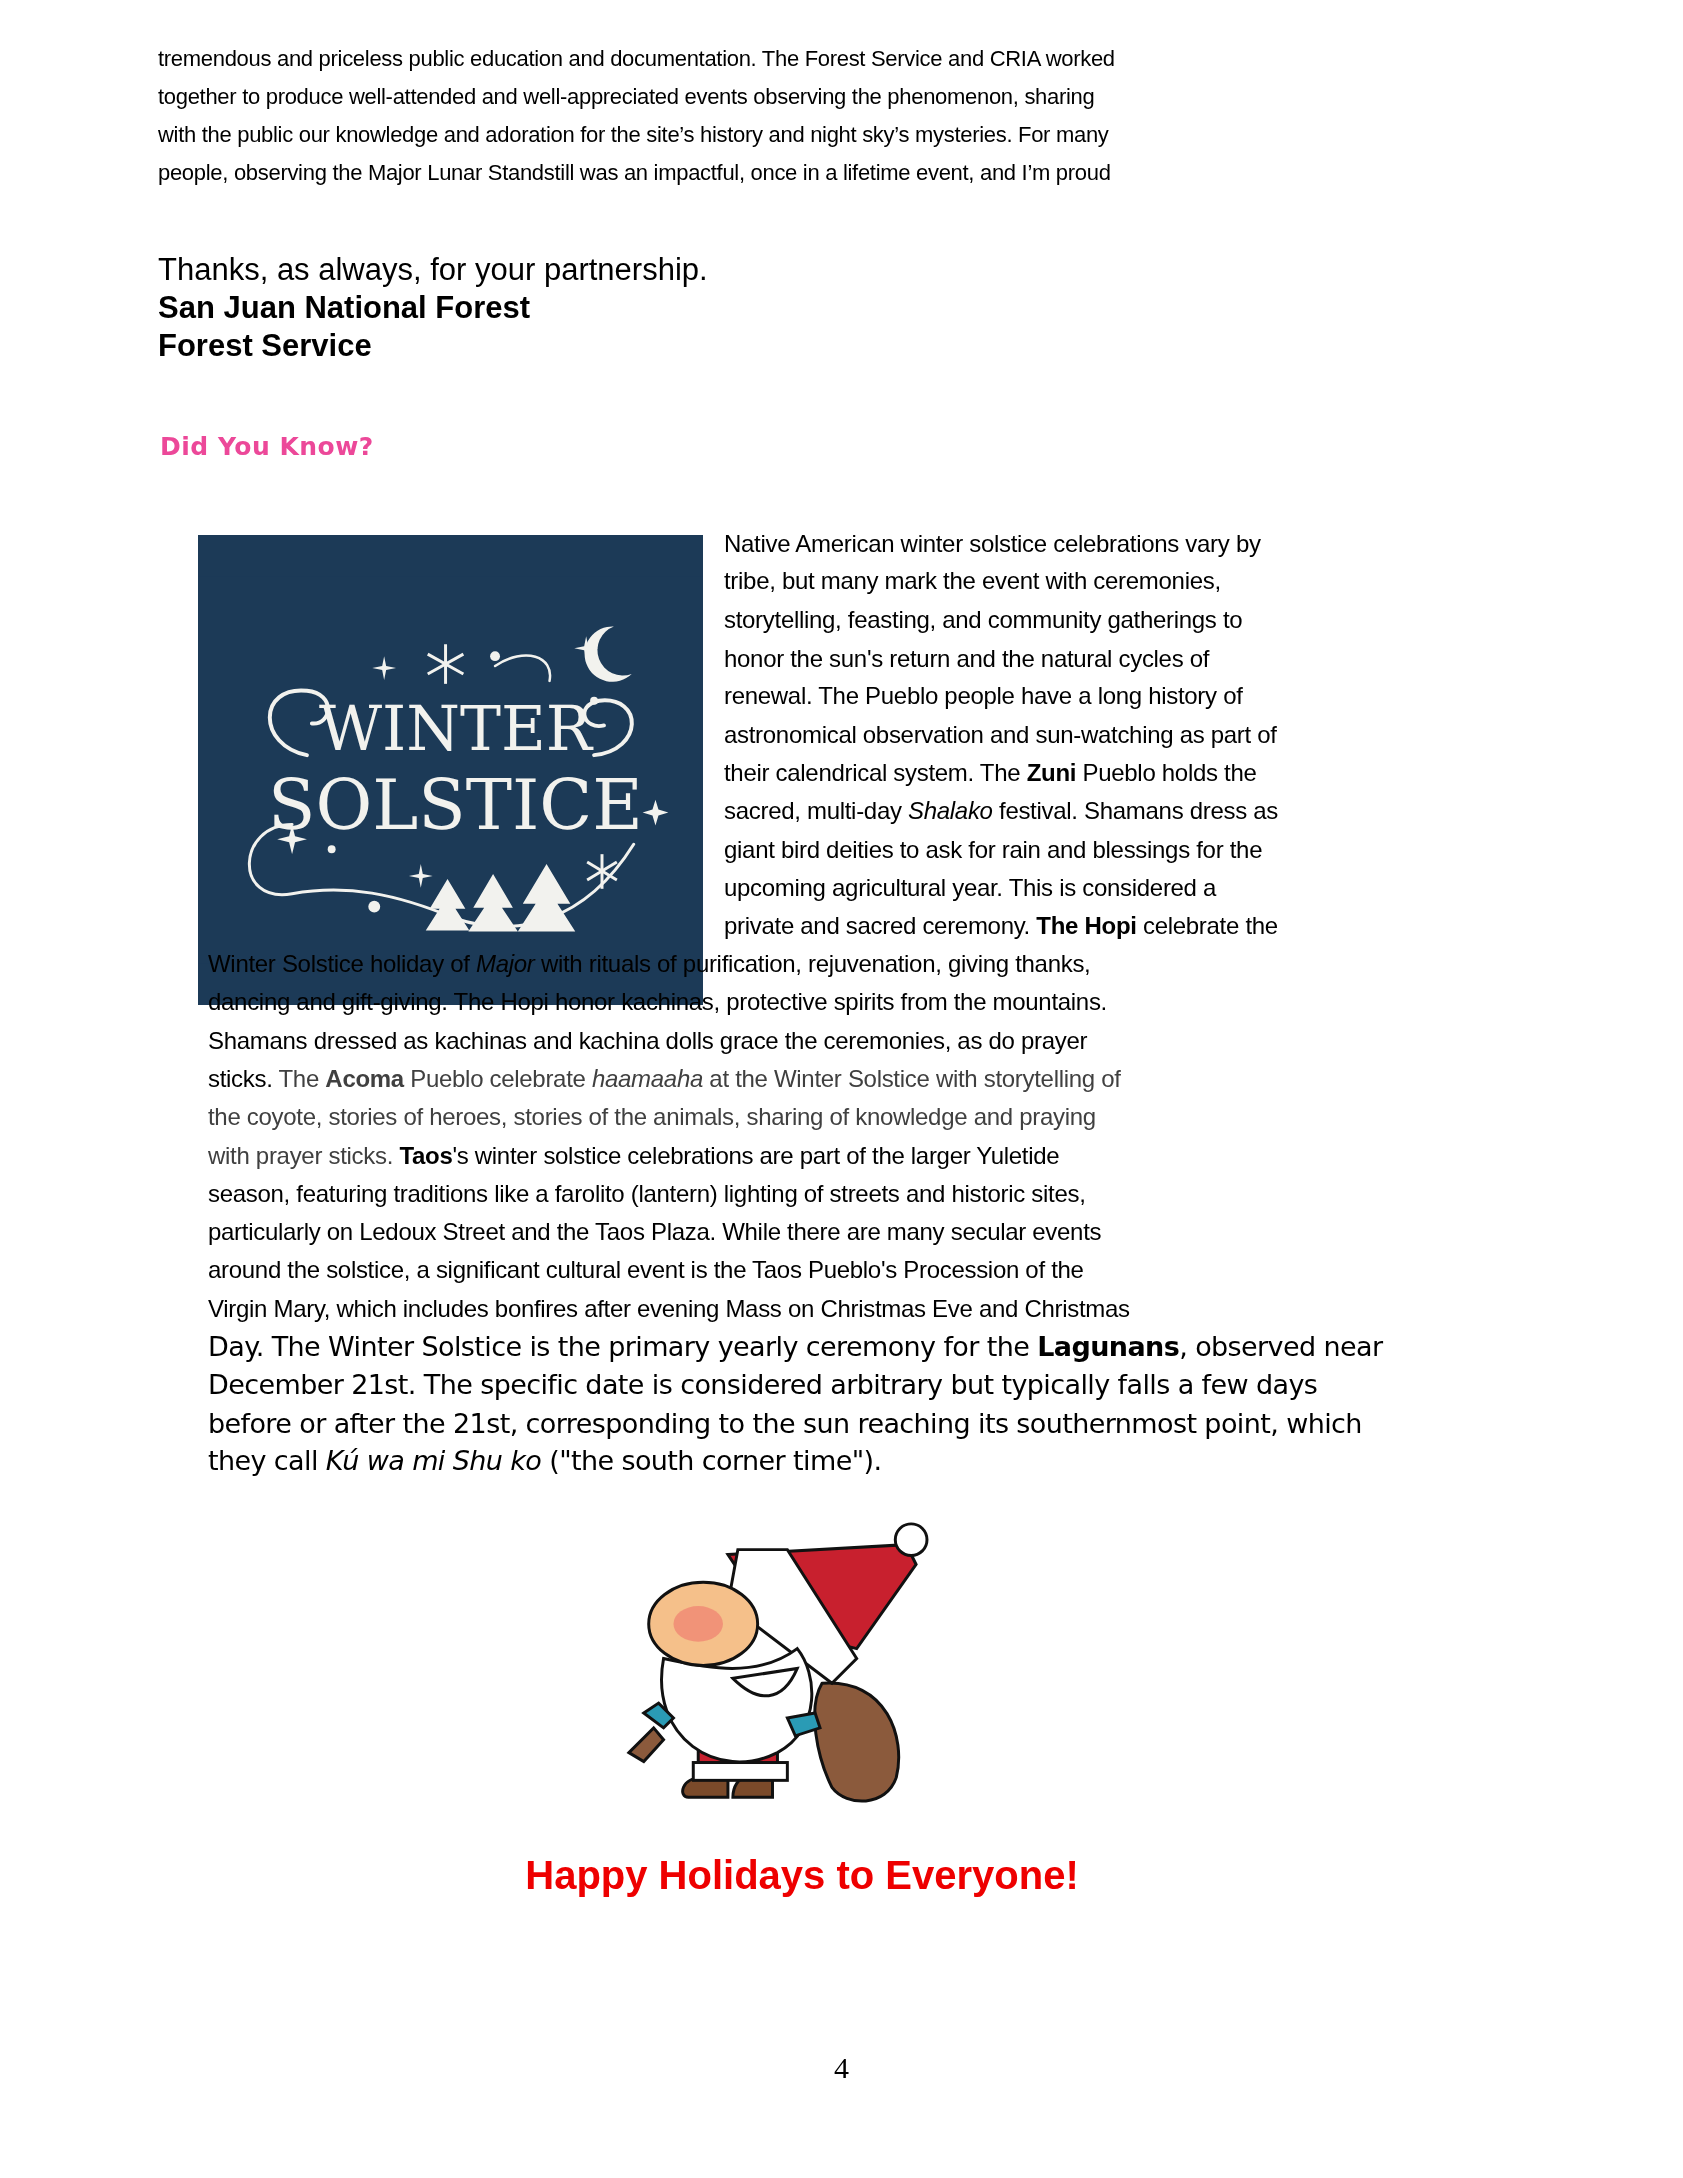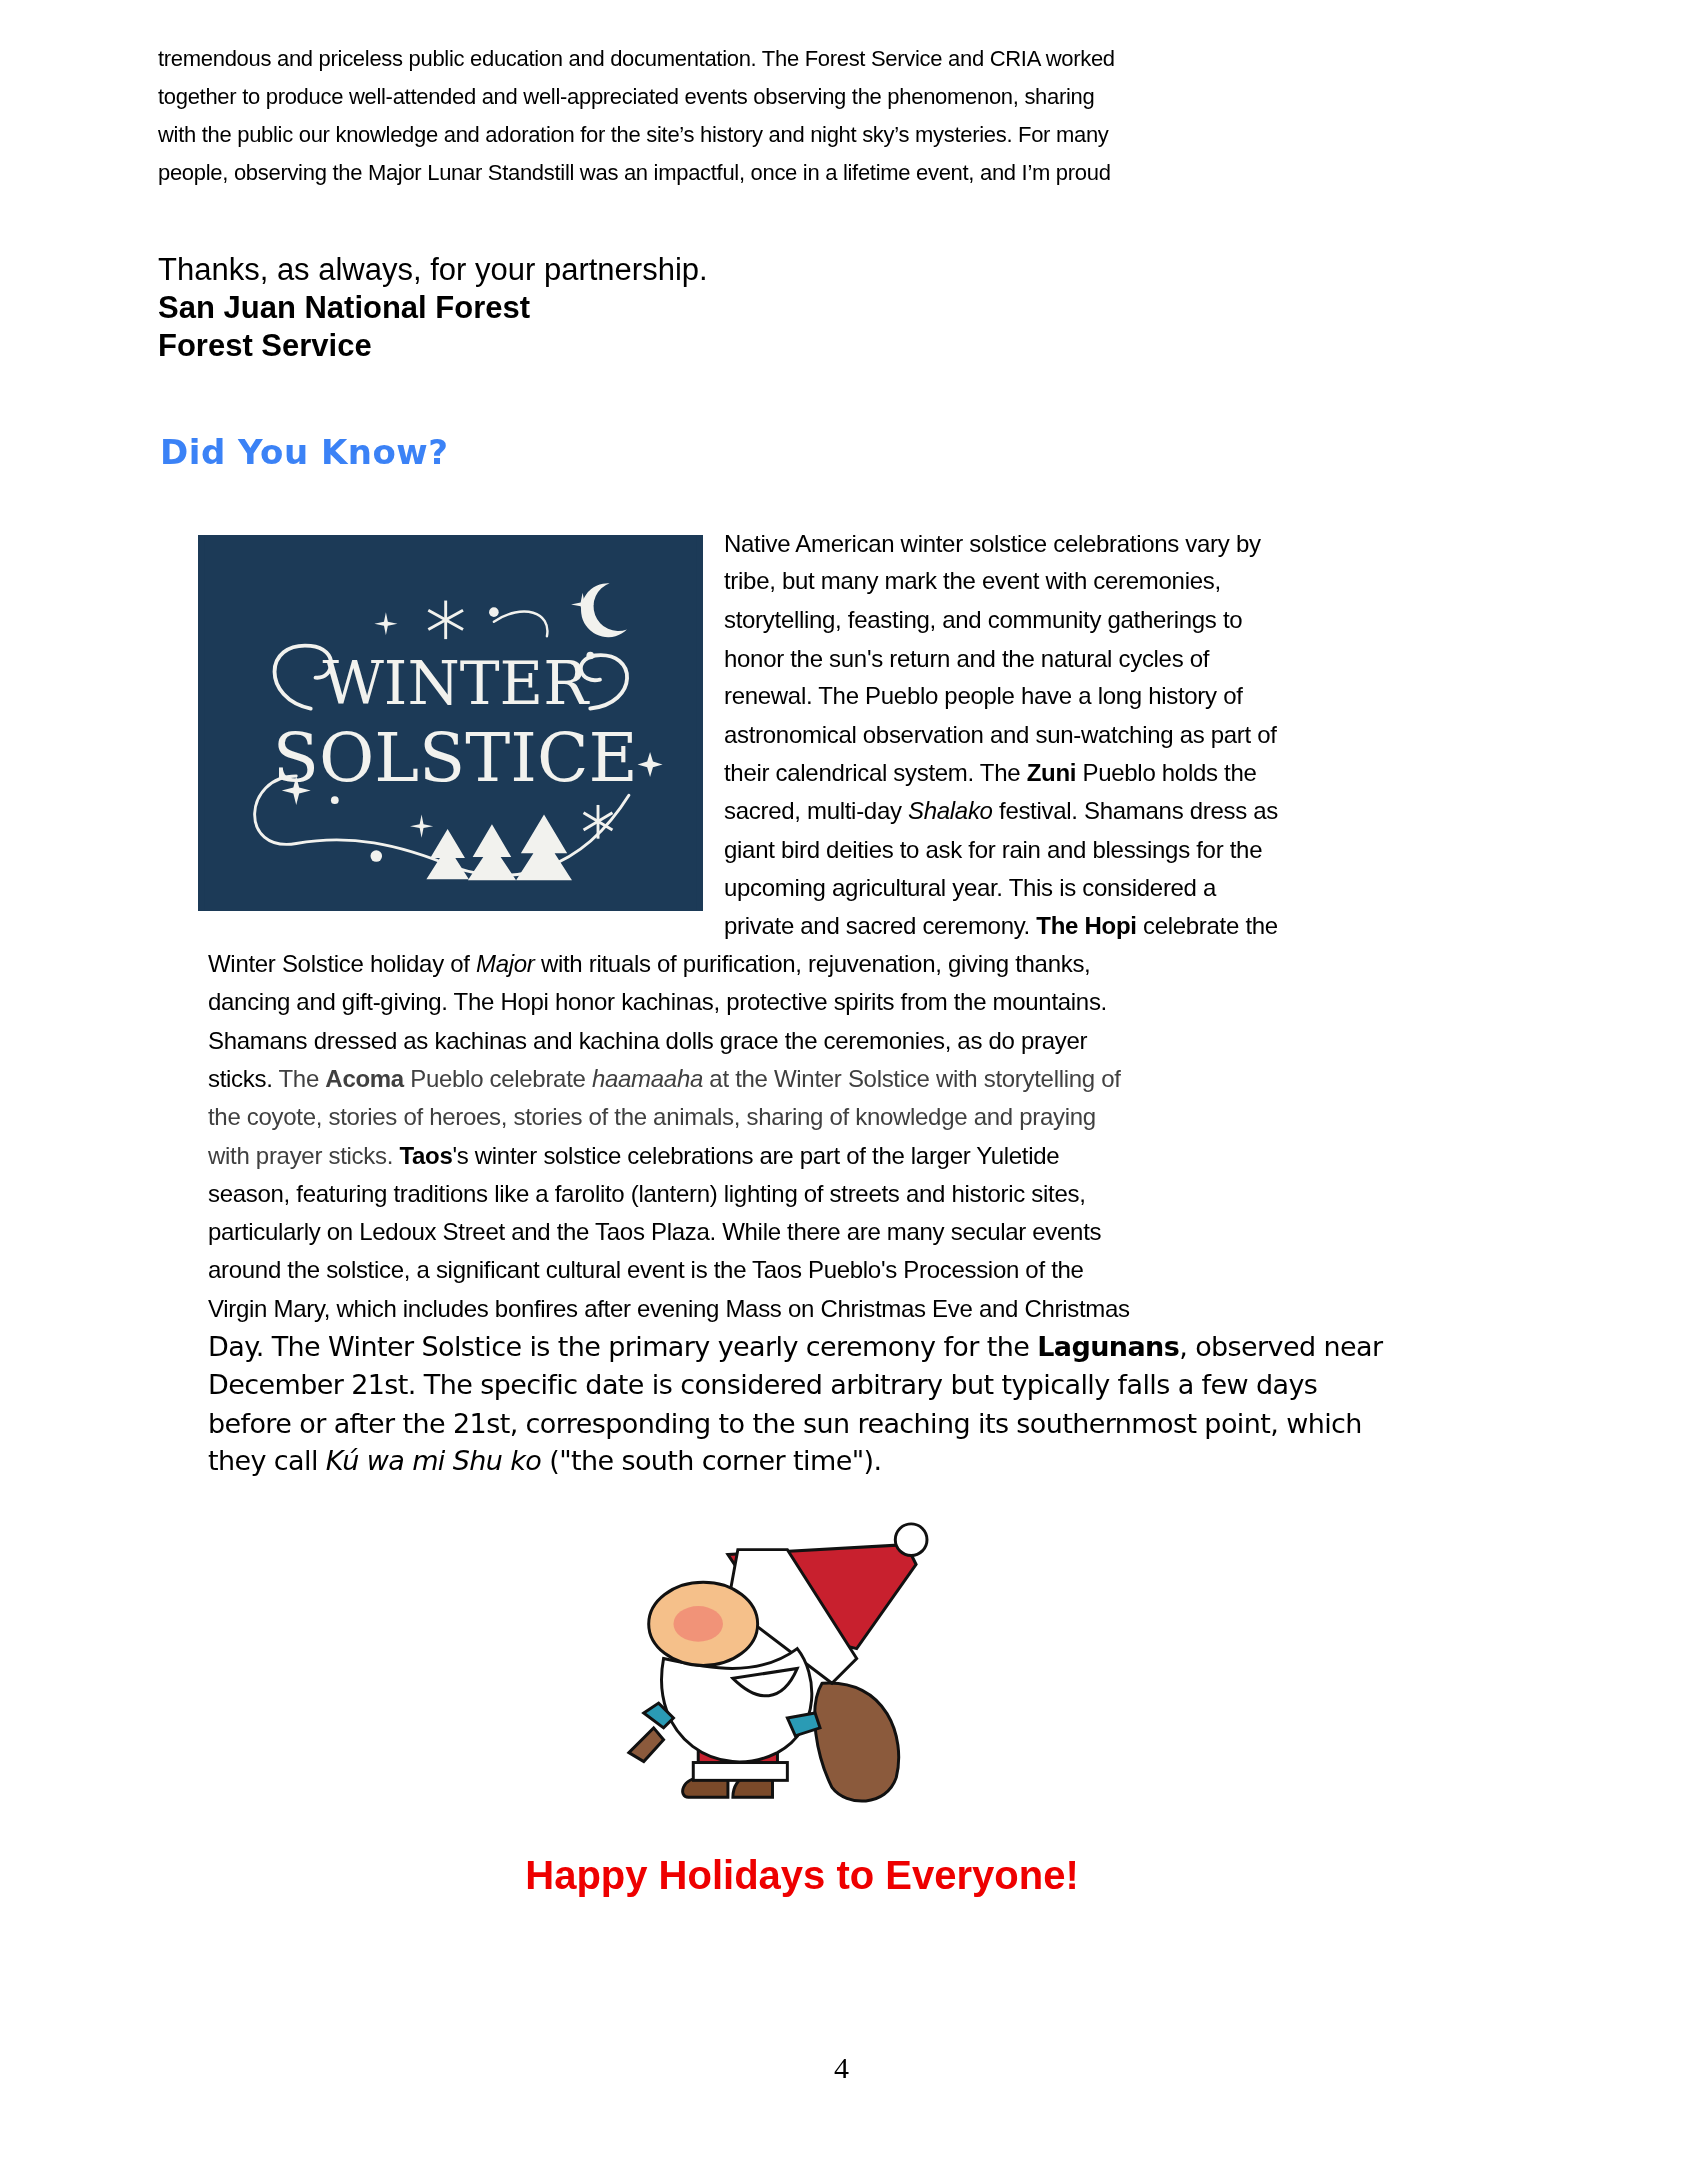--- a/index.html
+++ b/index.html
@@ -3,22 +3,22 @@
   <meta charset="utf-8">
   <style>
     html, body { margin: 0; padding: 0; background: #ffffff; }
     body { width: 1683px; height: 2178px; position: relative; overflow: hidden; font-family: "Liberation Sans", sans-serif; color: #000; }
     .abs { position: absolute; }
     .para { font-size: 22px; line-height: 38px; }
     .top-para { left: 158px; top: 40px; width: 1366px; letter-spacing: -0.3px; }
     .top-para span { display: block; white-space: nowrap; }
     .closing { left: 158px; top: 251px; font-size: 31px; line-height: 38px; }
     .closing .b { font-weight: bold; }
-    .heading { left: 160px; top: 432px; font-family: "DejaVu Sans", sans-serif; font-weight: bold; font-size: 34px; color: #3b82f6; letter-spacing: 0.5px; }
-    .solstice-img { left: 198px; top: 535px; width: 505px; height: 376px; background: #1c3a57; }
+    .heading { left: 160px; top: 432px; font-family: "DejaVu Sans", sans-serif; font-weight: bold; font-size: 25px; color: #ec4899; letter-spacing: 0.5px; }
+    .solstice-img { left: 198px; top: 535px; width: 505px; height: 470px; background: #1c3a57; }
     .solstice-img svg { width: 100%; height: 100%; display: block; }
     .line { position: absolute; white-space: nowrap; font-size: 24px; line-height: 38px; letter-spacing: -0.3px; }
     .line b { font-weight: bold; }
     .line i { font-style: italic; }
     .gray { color: #404040; }
     .wrap-right { left: 724px; }
     .wrap-full { left: 208px; }
     .santa { left: 609px; top: 1510px; width: 327px; height: 307px; }
     .happy { left: 0; width: 1604px; top: 1853px; text-align: center; font-weight: bold; font-size: 40px; color: #EE0000; }
     .page-num { left: 0; width: 1683px; top: 2051px; text-align: center; font-family: "Liberation Serif", serif; font-size: 30px; }

